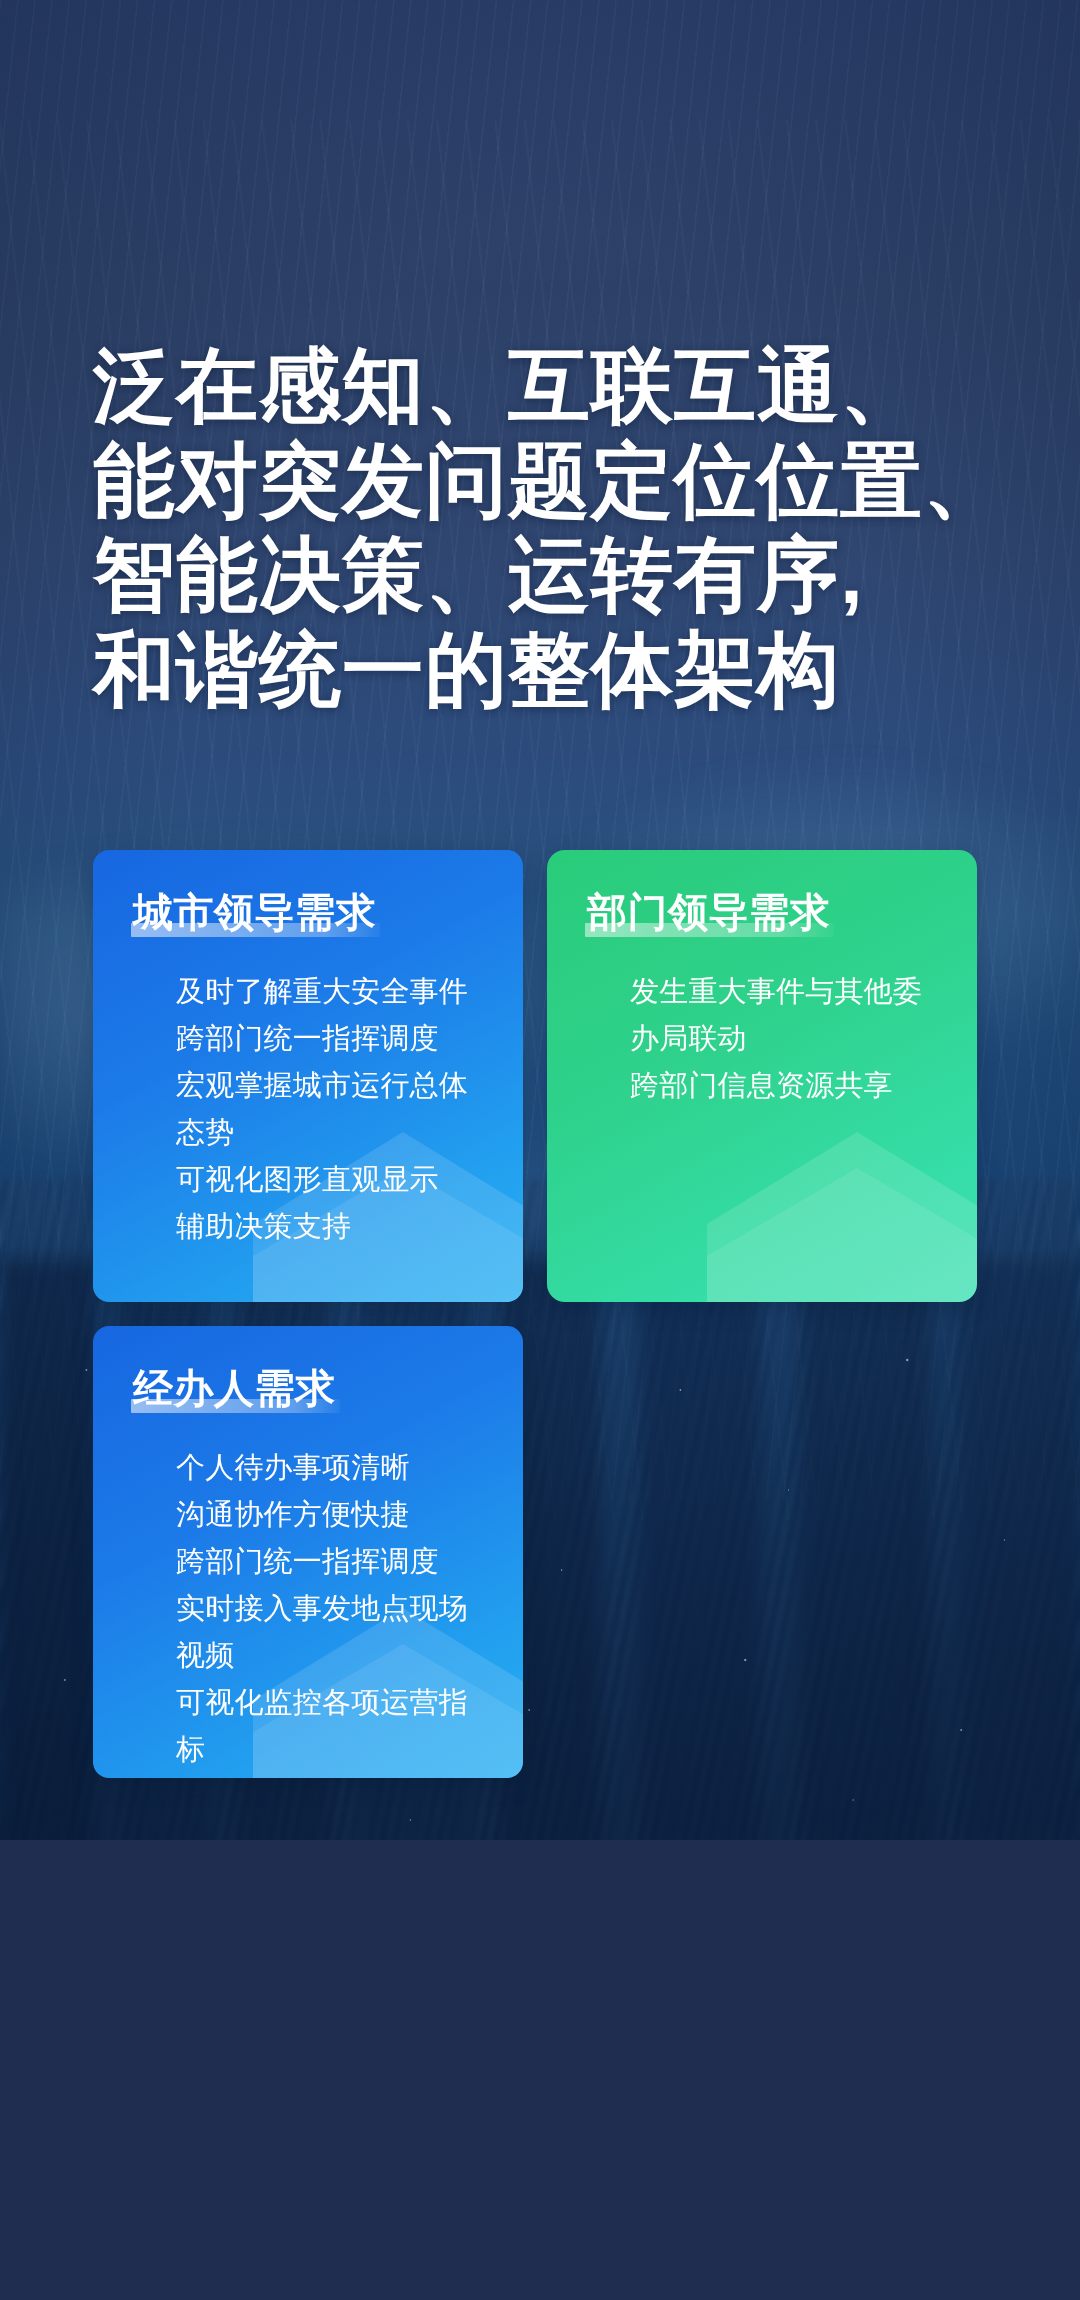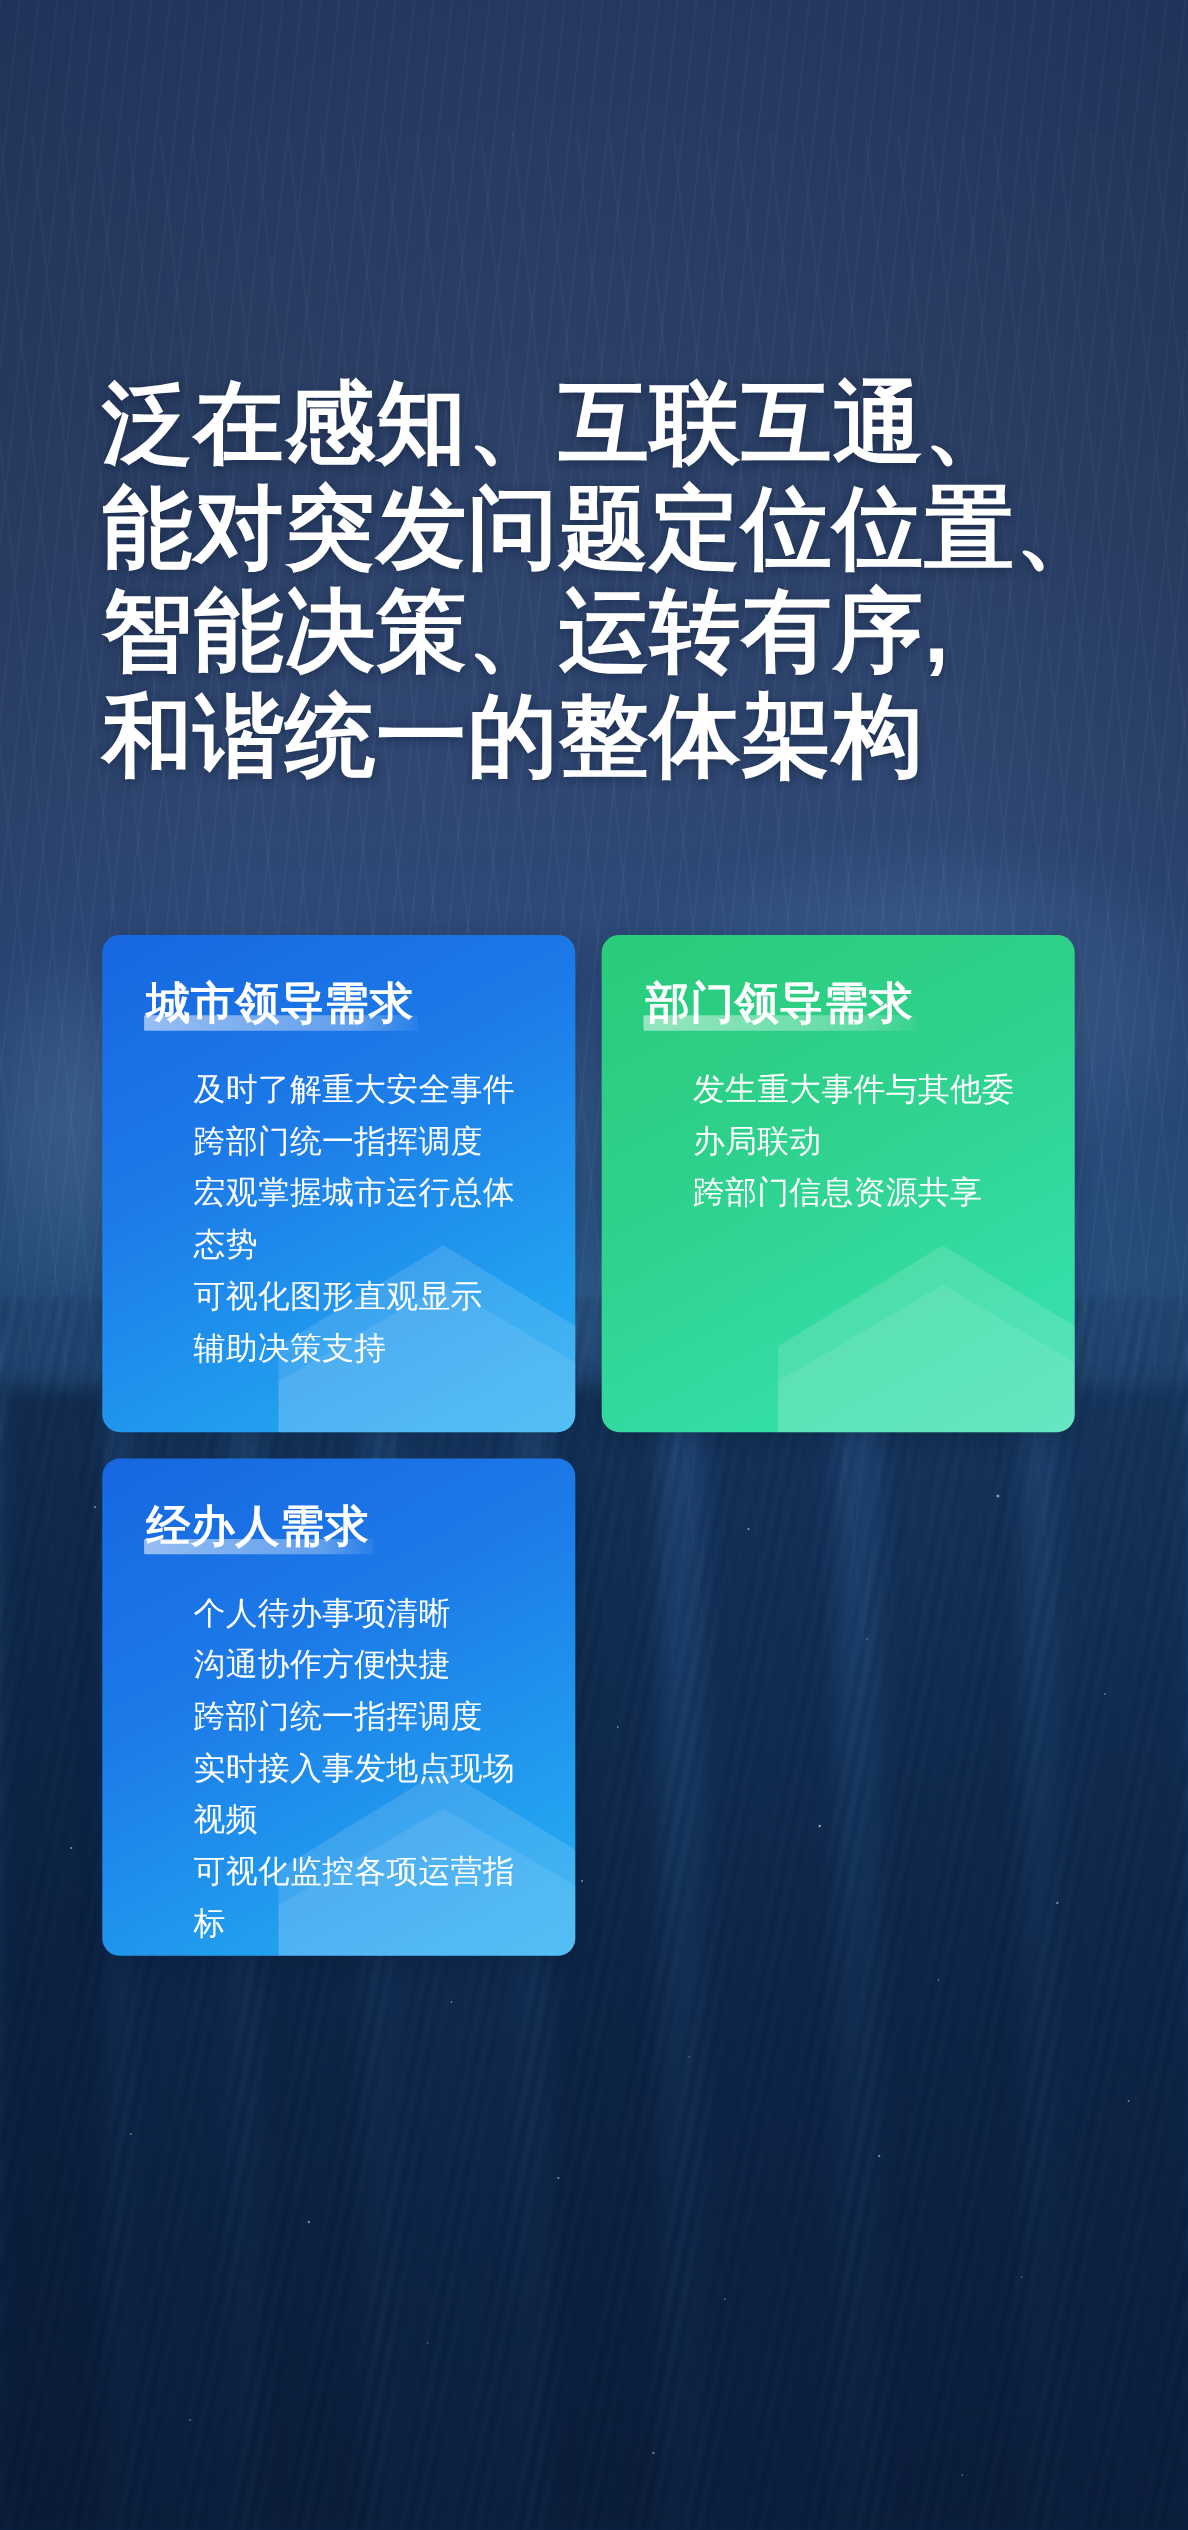--- a/index.html
+++ b/index.html
@@ -2,21 +2,21 @@
 <html><head>
 <meta charset="utf-8">
 <style>
   html,body{margin:0;padding:0;}
   body{
     width:1080px;height:2300px;
     font-family:"Liberation Sans","DejaVu Sans",sans-serif;
     overflow:hidden;background:#1e2d50;
   }
   .poster{
-    position:relative;width:1080px;height:2300px;overflow:hidden;
+    position:relative;width:1080px;height:1840px;overflow:hidden;
     background:#1d4ed8;
   }
 
   
   .bg-photo{position:absolute;inset:0;overflow:hidden;}
 
   .bg-base{
     position:absolute;inset:0;
     background:
       linear-gradient(180deg,
@@ -145,20 +145,21 @@
   .card{
     position:relative;height:452px;border-radius:16px;overflow:hidden;
     box-shadow:0 6px 22px rgba(5,22,48,.26);
     padding:0;
   }
   .card.blue{
     background:linear-gradient(152deg,#1767e0 0%,#1c7ae8 38%,#22a0ef 78%,#27b0f2 100%);
   }
   .card.green{
     background:linear-gradient(152deg,#29cc7a 0%,#2ed18a 38%,#35dda7 78%,#3ee0b3 100%);
+    border-radius:18px;
   }
   
   .chev{
     position:absolute;right:-30px;bottom:-34px;width:300px;height:230px;
     pointer-events:none;
   }
   .chev svg{display:block;width:100%;height:100%;}
 
   .card-inner{position:relative;z-index:2;padding:40px 30px 0 40px;}
 

